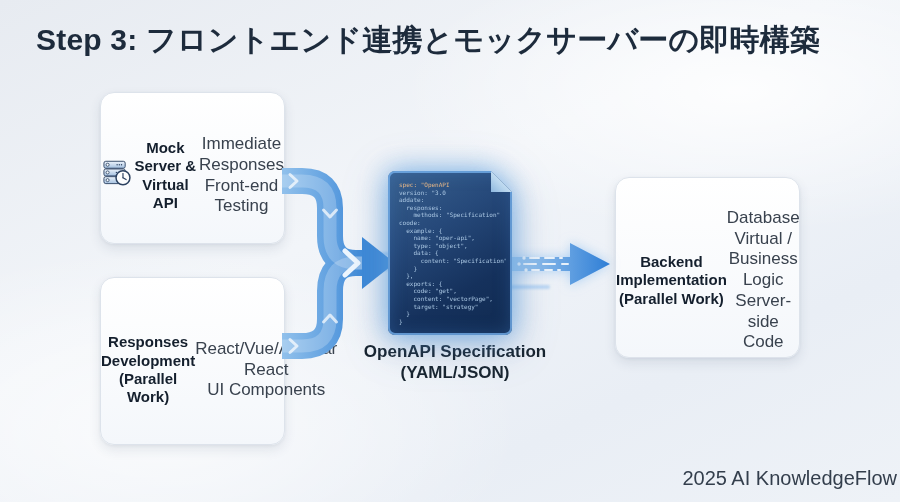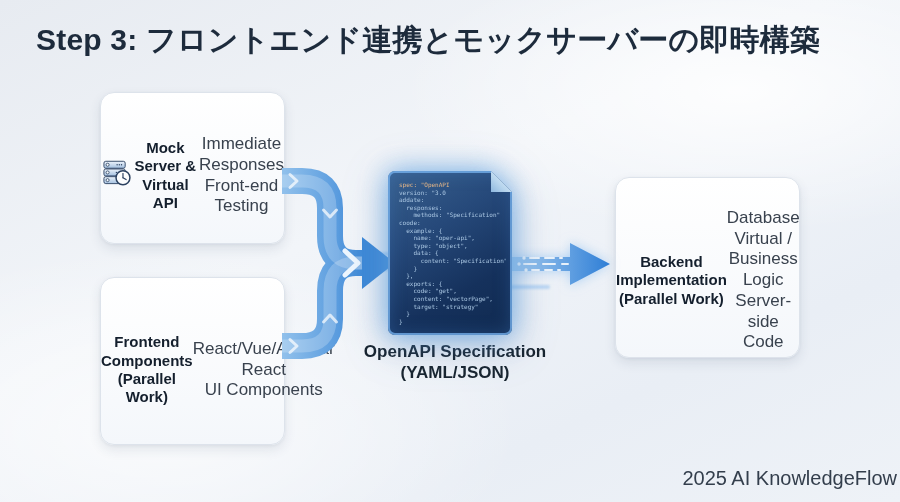--- a/index.html
+++ b/index.html
@@ -184,21 +184,21 @@
         <rect x="47" y="52.5" width="11" height="3.2" rx="1.6" fill="#72c98e"></rect>
         <text x="36" y="66" font-family="DejaVu Sans Mono, monospace" font-size="11" font-weight="bold" fill="#8fd0f2">&lt;/&gt;</text>
         <circle cx="9" cy="7.5" r="2.4" fill="#d95757"></circle>
         <circle cx="16" cy="7.5" r="2.4" fill="#e3b44e"></circle>
         <circle cx="23" cy="7.5" r="2.4" fill="#57ae6d"></circle>
       </g>
       <rect x="1.5" y="1.5" width="81" height="69" rx="5" fill="none" stroke="#2c4261" stroke-width="3"></rect>
       <line x1="1.5" y1="13" x2="82.5" y2="13" stroke="#2c4261" stroke-width="2"></line>
     </svg>
     <div class="card-title">
-      <div>Frontend Components</div>
+      <div>Responses Development</div>
       <div>(Parallel Work)</div>
     </div>
     <div class="card-sub">
       <div>React/Vue/Angular React</div>
       <div>UI Components</div>
     </div>
   </div>
 
   <div class="doc-wrap">
     <div class="doc-body">

